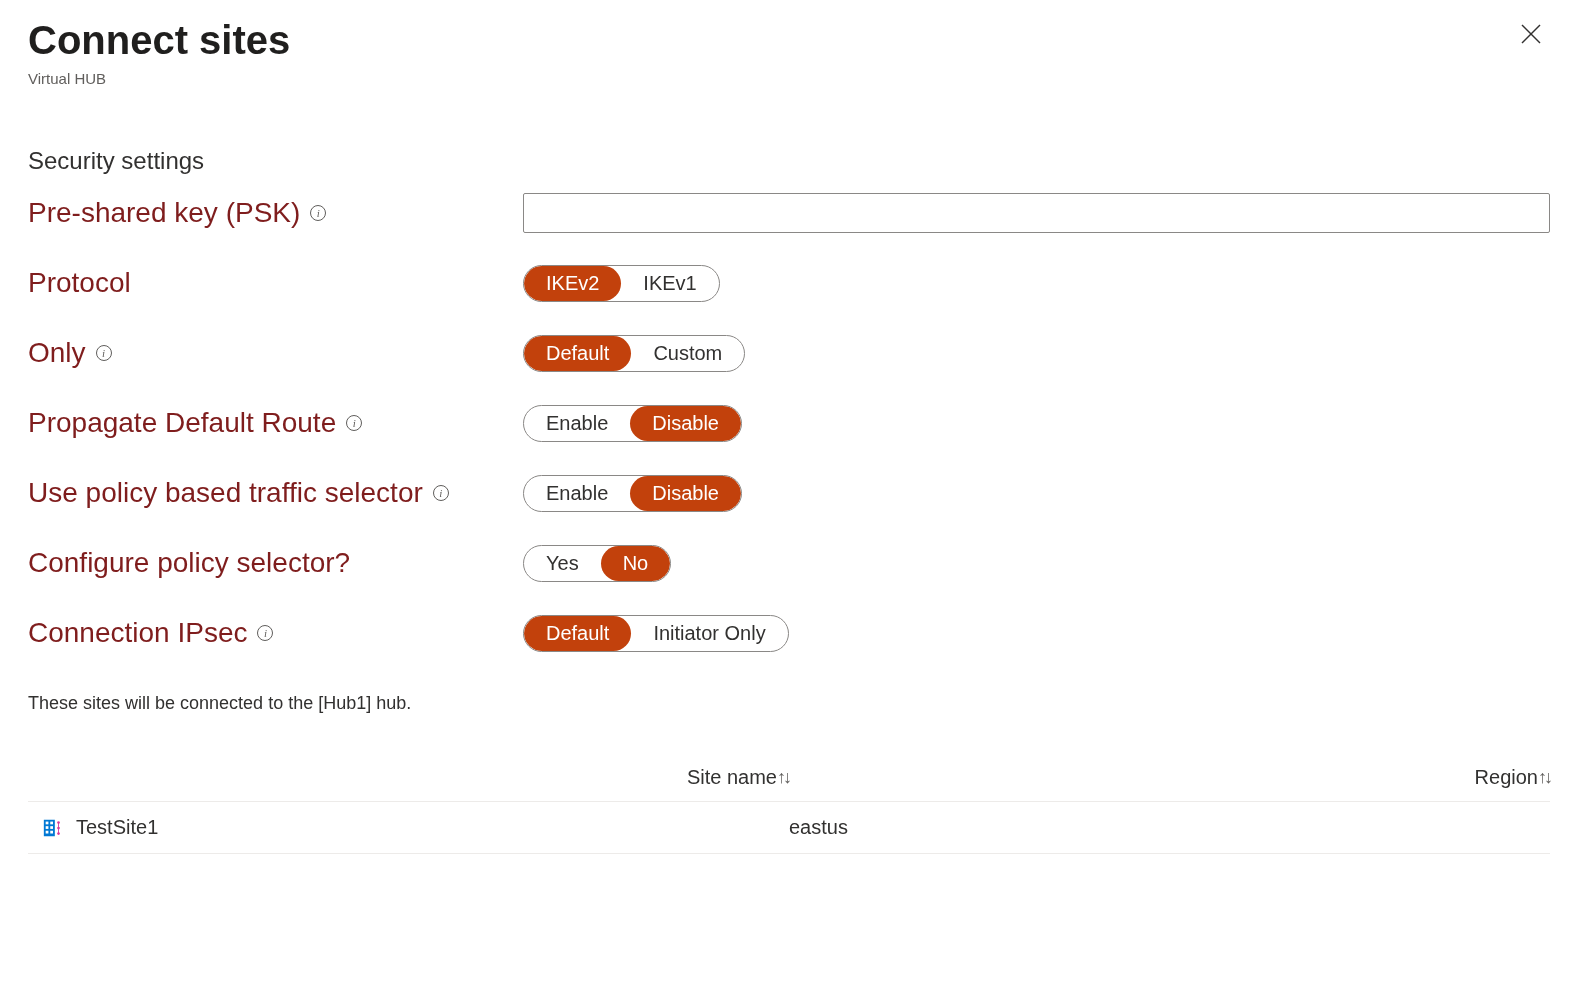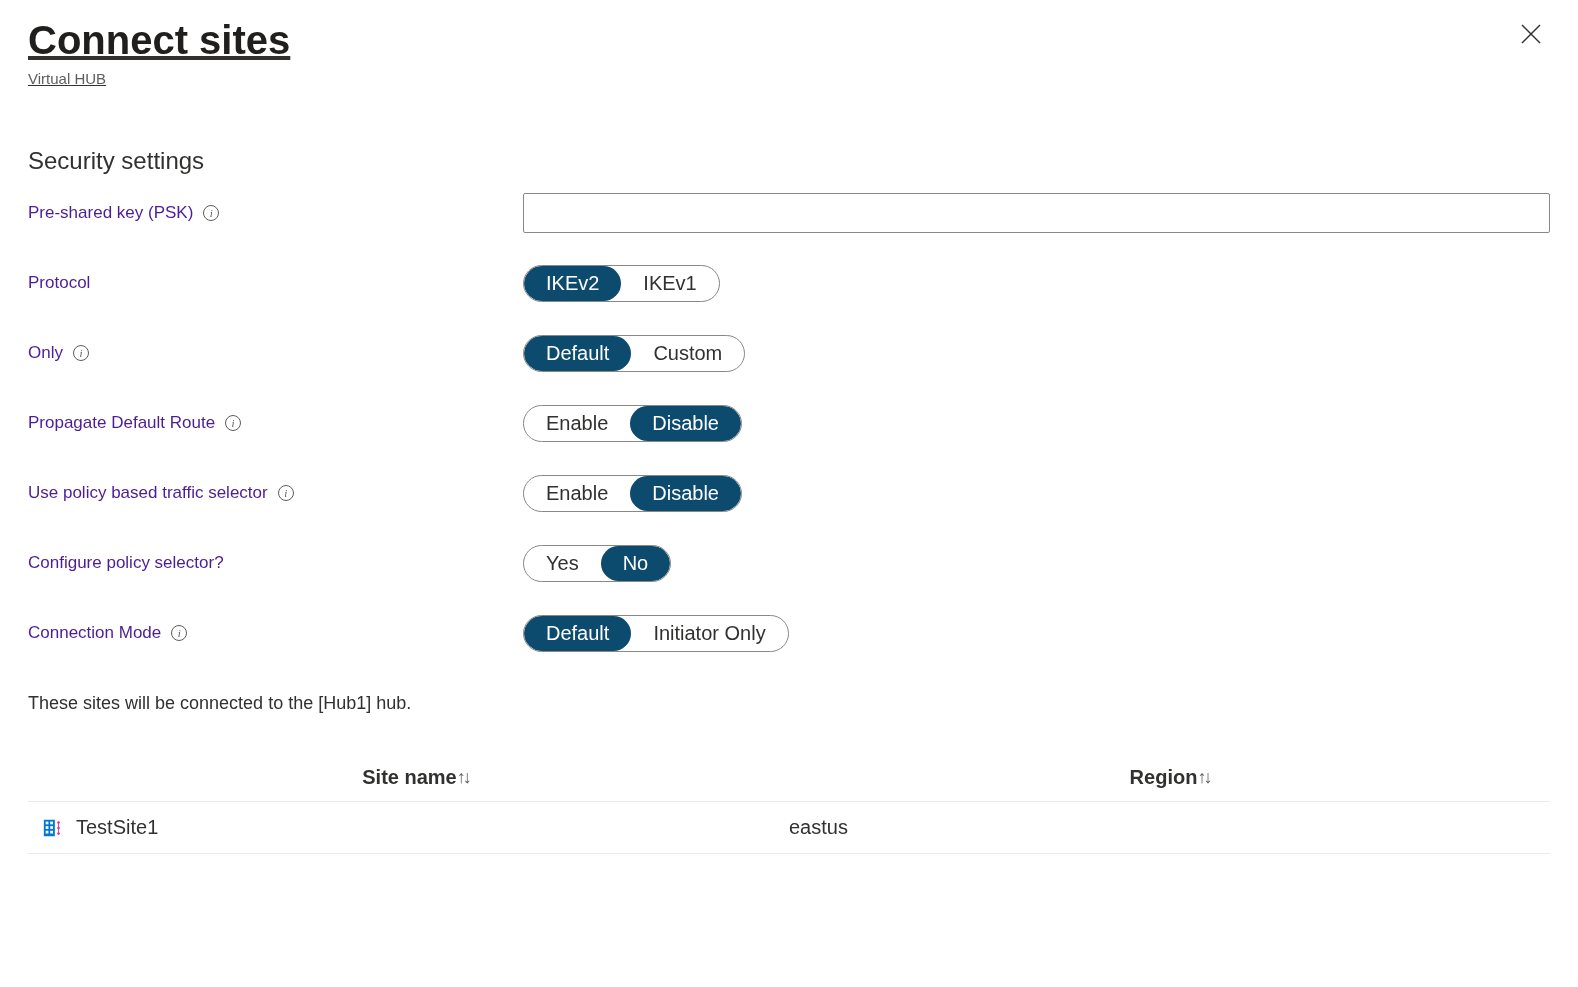--- a/index.html
+++ b/index.html
@@ -7,21 +7,20 @@
   font-family: "Segoe UI", -apple-system, BlinkMacSystemFont, sans-serif;
   background: #fff;
   color: #323130;
   padding: 18px 28px;
   font-size: 20px;
 }
 .header-row {
   display: flex;
   justify-content: space-between;
   align-items: flex-start;
-  text-decoration: underline;
 }
 .page-title {
   font-size: 40px;
   font-weight: 600;
   color: #201f1e;
   line-height: 1.1;
 }
 .page-subtitle {
   font-size: 15px;
   color: #605e5c;
@@ -47,22 +46,22 @@
   min-height: 40px;
 }
 .form-label-wrap {
   width: 495px;
   display: flex;
   align-items: center;
   gap: 10px;
   flex-shrink: 0;
 }
 .form-label {
-  font-size: 17px;
-  color: #4c1d95;
+  font-size: 28px;
+  color: #7f1d1d;
 }
 .info-icon {
   width: 16px;
   height: 16px;
   border: 1.4px solid #605e5c;
   border-radius: 50%;
   display: inline-flex;
   align-items: center;
   justify-content: center;
   font-size: 11px;
@@ -92,21 +91,21 @@
 }
 .pill-option {
   padding: 6px 22px;
   font-size: 20px;
   cursor: pointer;
   color: #323130;
   white-space: nowrap;
   user-select: none;
 }
 .pill-option.selected {
-  background: #0c4a6e;
+  background: #c2410c;
   color: #fff;
   border-radius: 999px;
 }
 .description-text {
   font-size: 18px;
   color: #323130;
   margin-top: 40px;
   margin-bottom: 40px;
 }
 .table {
@@ -117,23 +116,23 @@
   border-bottom: 1px solid #edebe9;
   padding: 12px 0;
 }
 .th, .td {
   display: flex;
   align-items: center;
 }
 .col-site { width: 50%; padding-left: 14px; }
 .col-region { width: 50%; }
 .th {
-  font-weight: 700;
+  font-weight: 400;
   font-size: 20px;
-  justify-content: center;
+  justify-content: flex-end;
 }
 .th .label { }
 .sort-icon {
   font-size: 18px;
   color: #605e5c;
   cursor: pointer;
   letter-spacing: -3px;
 }
 .table-row {
   display: flex;
@@ -238,21 +237,21 @@
   <div class="form-control">
     <div class="pill-group">
       <div class="pill-option">Yes</div>
       <div class="pill-option selected">No</div>
     </div>
   </div>
 </div>
 
 <div class="form-row">
   <div class="form-label-wrap">
-    <span class="form-label">Connection Mode</span>
+    <span class="form-label">Connection IPsec</span>
     <span class="info-icon">i</span>
   </div>
   <div class="form-control">
     <div class="pill-group">
       <div class="pill-option selected">Default</div>
       <div class="pill-option">Initiator Only</div>
     </div>
   </div>
 </div>
 

